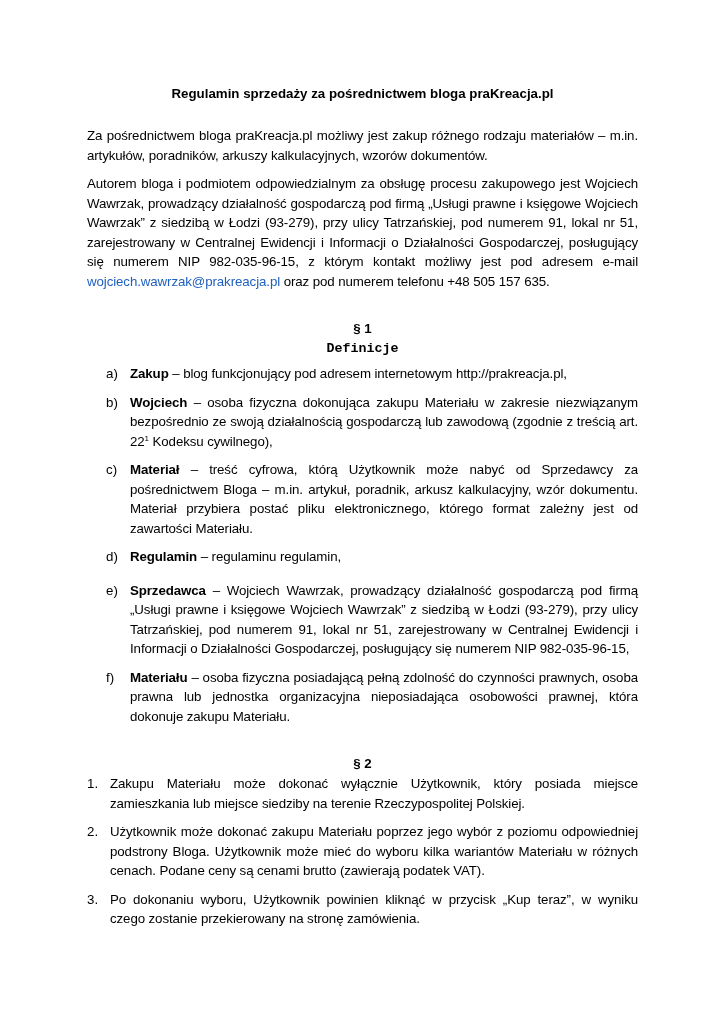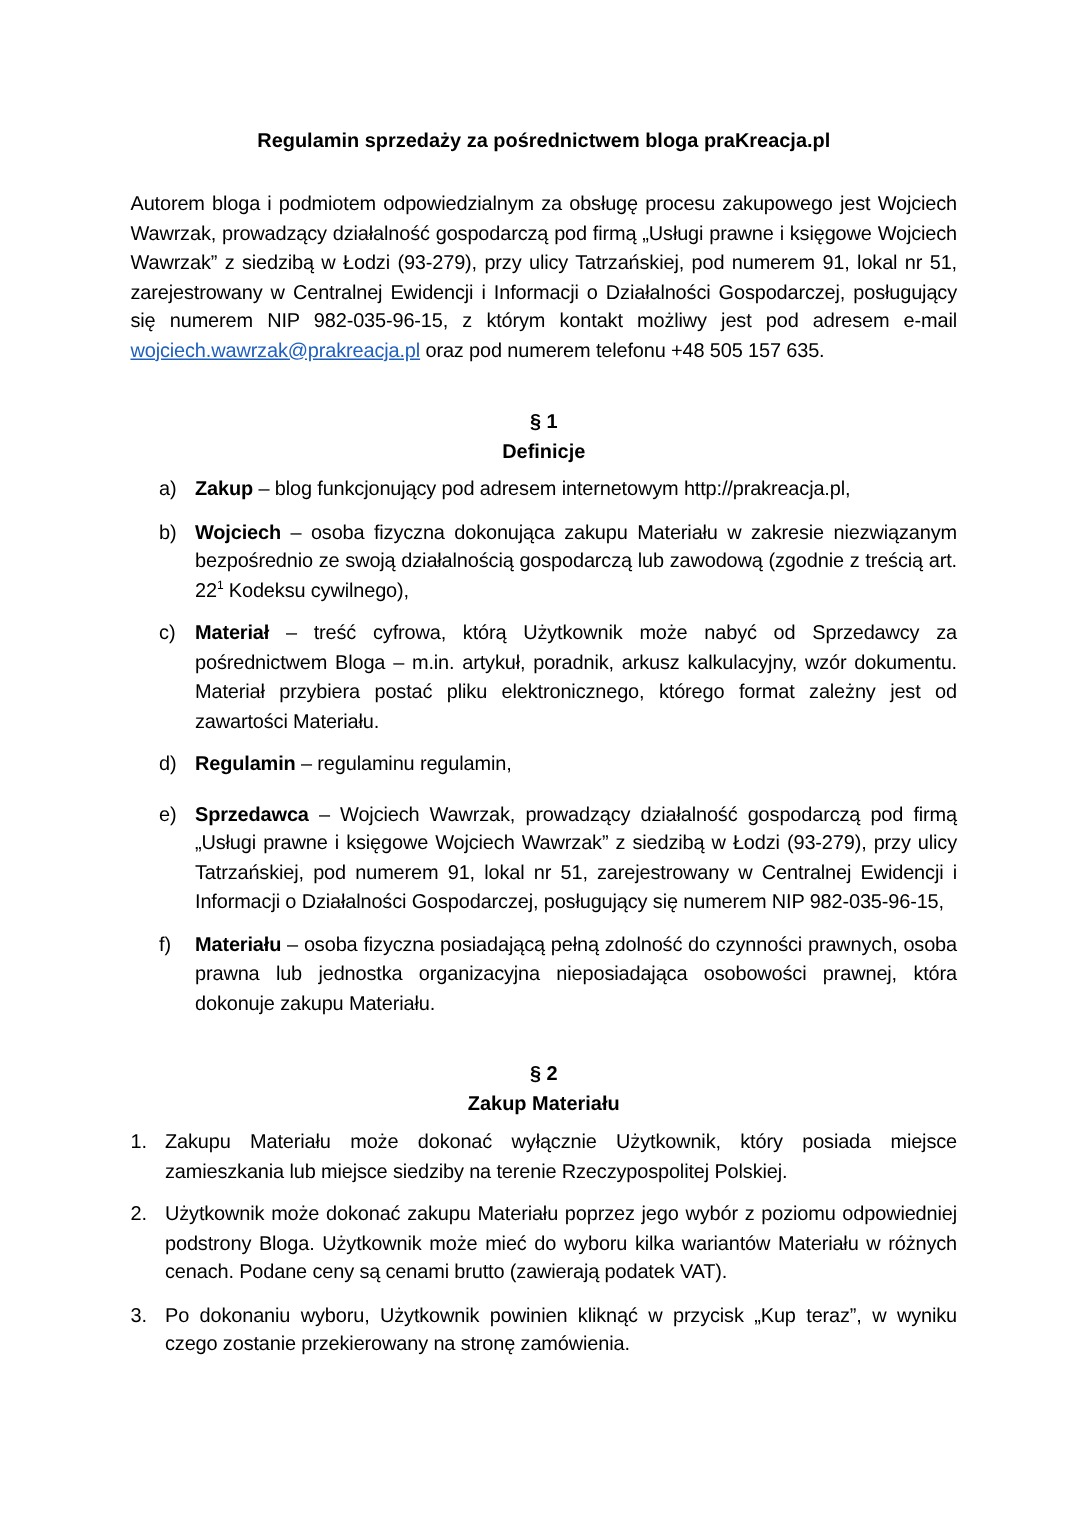--- a/index.html
+++ b/index.html
@@ -34,31 +34,30 @@
       margin: 0 0 22px 0;
       line-height: 20px;
     }
     p {
       margin: 0 0 9px 0;
       text-align: justify;
       letter-spacing: -0.1px;
     }
     .link {
       color: #1f5fbf;
-      text-decoration: underline;
     }
     .section-head {
       text-align: center;
       font-weight: bold;
       line-height: 20px;
       margin: 0;
     }
     .section1 { margin-top: 28px; }
     .section2 { margin-top: 28px; }
-    .section-title { margin-bottom: 5px; }
+    .section-title { margin-bottom: 5px; font-family: Liberation Mono, monospace; }
     .def-list, .num-list {
       list-style: none;
       margin: 0;
       padding: 0;
     }
     .def-item, .num-item {
       display: flex;
       margin-bottom: 9px;
     }
     .def-item .marker {
@@ -86,20 +85,21 @@
     .spacer-d { margin-bottom: 14px; }
   </style>
 </head>
 <body>
 
 <div class="page">
   <div class="content">
 
     <div class="title">Regulamin sprzedaży za pośrednictwem bloga praKreacja.pl</div>
 
+    <p>Za pośrednictwem bloga praKreacja.pl możliwy jest zakup różnego rodzaju materiałów – m.in. artykułów, poradników, arkuszy kalkulacyjnych, wzorów dokumentów.</p>
 
     <p><span>Autorem bloga i podmiotem odpowiedzialnym za obsługę procesu zakupowego jest Wojciech Wawrzak, prowadzący działalność gospodarczą pod firmą „Usługi prawne i księgowe Wojciech Wawrzak” z siedzibą w Łodzi (93-279), przy ulicy Tatrzańskiej, pod numerem 91, lokal nr 51, zarejestrowany w Centralnej Ewidencji i Informacji o Działalności Gospodarczej, posługujący się numerem NIP 982-035-96-15, z którym kontakt możliwy jest pod adresem e-mail</span> <a class="link" style="color: rgb(31, 95, 191);">wojciech.wawrzak@prakreacja.pl</a> <span>oraz pod numerem telefonu +48 505 157 635.</span></p>
 
     <div class="section-head section1">§ 1</div>
     <div class="section-head section-title">Definicje</div>
 
 
     <ul class="def-list">
       <li class="def-item">
         <span class="marker">a)</span>
@@ -121,21 +121,20 @@
         <span class="marker">e)</span>
         <span class="item-text"><span class="term">Sprzedawca</span><span> – Wojciech Wawrzak, prowadzący działalność gospodarczą pod firmą „Usługi prawne i księgowe Wojciech Wawrzak” z siedzibą w Łodzi (93-279), przy ulicy Tatrzańskiej, pod numerem 91, lokal nr 51, zarejestrowany w Centralnej Ewidencji i Informacji o Działalności Gospodarczej, posługujący się numerem NIP 982-035-96-15,</span></span>
       </li>
       <li class="def-item">
         <span class="marker">f)</span>
         <span class="item-text"><span class="term">Materiału</span><span> – osoba fizyczna posiadającą pełną zdolność do czynności prawnych, osoba prawna lub jednostka organizacyjna nieposiadająca osobowości prawnej, która dokonuje zakupu Materiału.</span></span>
       </li>
     </ul>
 
     <div class="section-head section2">§ 2</div>
-    <div class="section-head section-title">Zakup Materiału</div>
 
     <ol class="num-list">
       <li class="num-item">
         <span class="marker">1.</span>
         <span class="item-text">Zakupu Materiału może dokonać wyłącznie Użytkownik, który posiada miejsce zamieszkania lub miejsce siedziby na terenie Rzeczypospolitej Polskiej.</span>
       </li>
       <li class="num-item">
         <span class="marker">2.</span>
         <span class="item-text">Użytkownik może dokonać zakupu Materiału poprzez jego wybór z poziomu odpowiedniej podstrony Bloga. Użytkownik może mieć do wyboru kilka wariantów Materiału w różnych cenach. Podane ceny są cenami brutto (zawierają podatek VAT).</span>
       </li>

